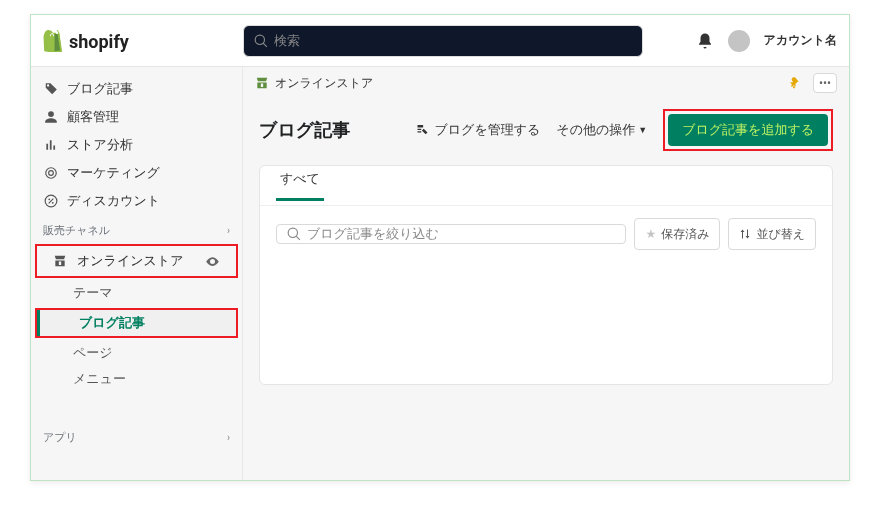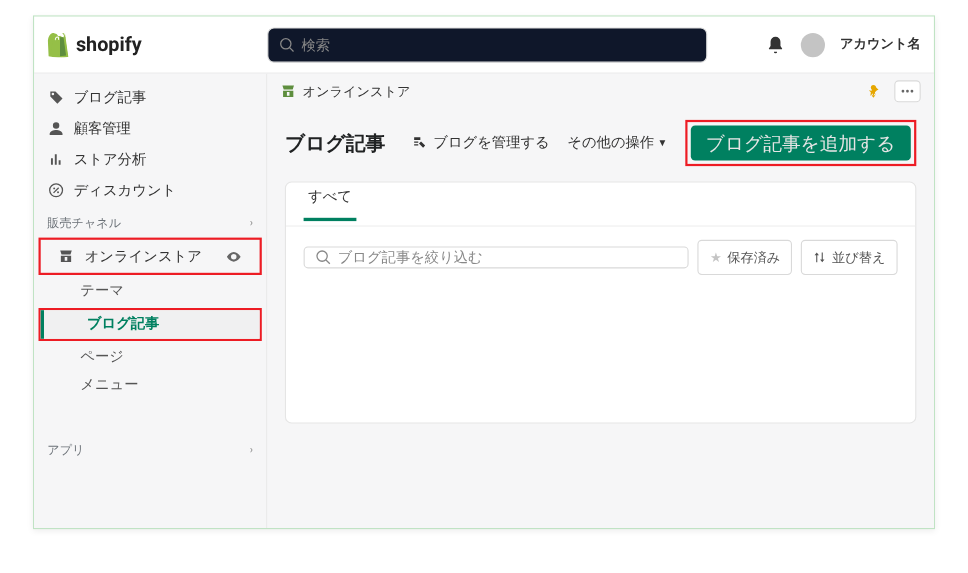--- a/index.html
+++ b/index.html
@@ -30,21 +30,21 @@
     
     .header {
       height: 52px;
       display: flex;
       align-items: center;
       padding: 0 12px;
       border-bottom: 1px solid #e5e5e5;
     }
     .logo {
       display: flex;
-      align-items: center;
+      align-items: flex-end;
       font-weight: 700;
       font-size: 18px;
       color: #222;
       width: 200px;
     }
     .logo svg {
       width: 20px;
       height: 22px;
       margin-right: 6px;
     }
@@ -264,26 +264,26 @@
       font-size: 13px;
       color: #333;
       cursor: pointer;
     }
     .add-wrap {
       border: 2px solid #ed1c24;
       padding: 3px;
     }
     .add-btn {
       background: #008060;
-      color: #e5e5e5;
+      color: #bef264;
       border: none;
       border-radius: 4px;
       height: 32px;
       padding: 0 14px;
-      font-size: 17px;
+      font-size: 13px;
       cursor: pointer;
     }
     .card {
       background: #fff;
       border: 1px solid #e5e5e5;
       border-radius: 6px;
       margin: 0 16px;
       min-height: 220px;
     }
     .tabs {
@@ -402,20 +402,29 @@
         </span>
         <span>顧客管理</span>
       </div>
       <div class="nav-item">
         <span class="icon">
           <svg width="14" height="14" viewBox="0 0 24 24">
               <path fill="#555" d="M4 20h3V10H4v10zm6 0h3V4h-3v16zm6 0h3v-7h-3v7z"></path>
             </svg>
         </span>
         <span>ストア分析</span>
+      </div>
+      <div class="nav-item">
+        <span class="icon">
+          <svg width="14" height="14" viewBox="0 0 24 24">
+              <circle cx="12" cy="12" r="9" fill="none" stroke="#555" stroke-width="2"></circle>
+              <circle cx="12" cy="12" r="4" fill="none" stroke="#555" stroke-width="2"></circle>
+            </svg>
+        </span>
+        <span>マーケティング</span>
       </div>
       <div class="nav-item">
         <span class="icon">
           <svg width="14" height="14" viewBox="0 0 24 24">
               <circle cx="12" cy="12" r="10" fill="none" stroke="#555" stroke-width="2"></circle>
               <path stroke="#555" stroke-width="2" d="M8 16L16 8"></path>
               <circle cx="9" cy="9" r="1.5" fill="#555"></circle>
               <circle cx="15" cy="15" r="1.5" fill="#555"></circle>
             </svg>
         </span>

